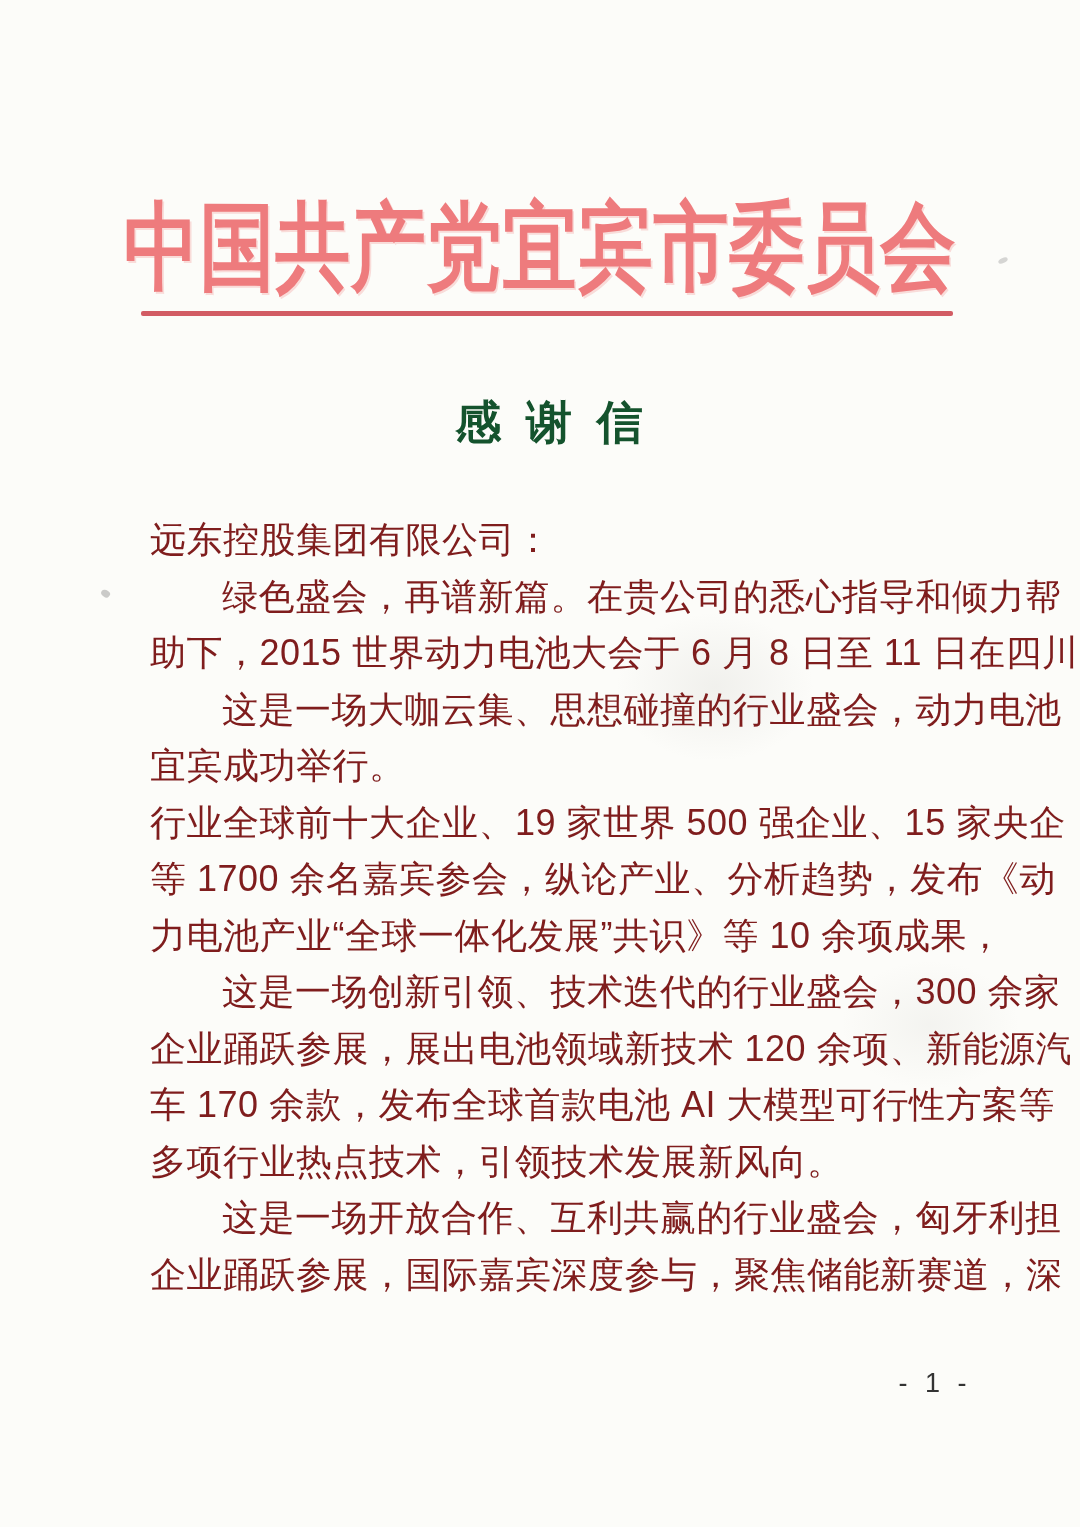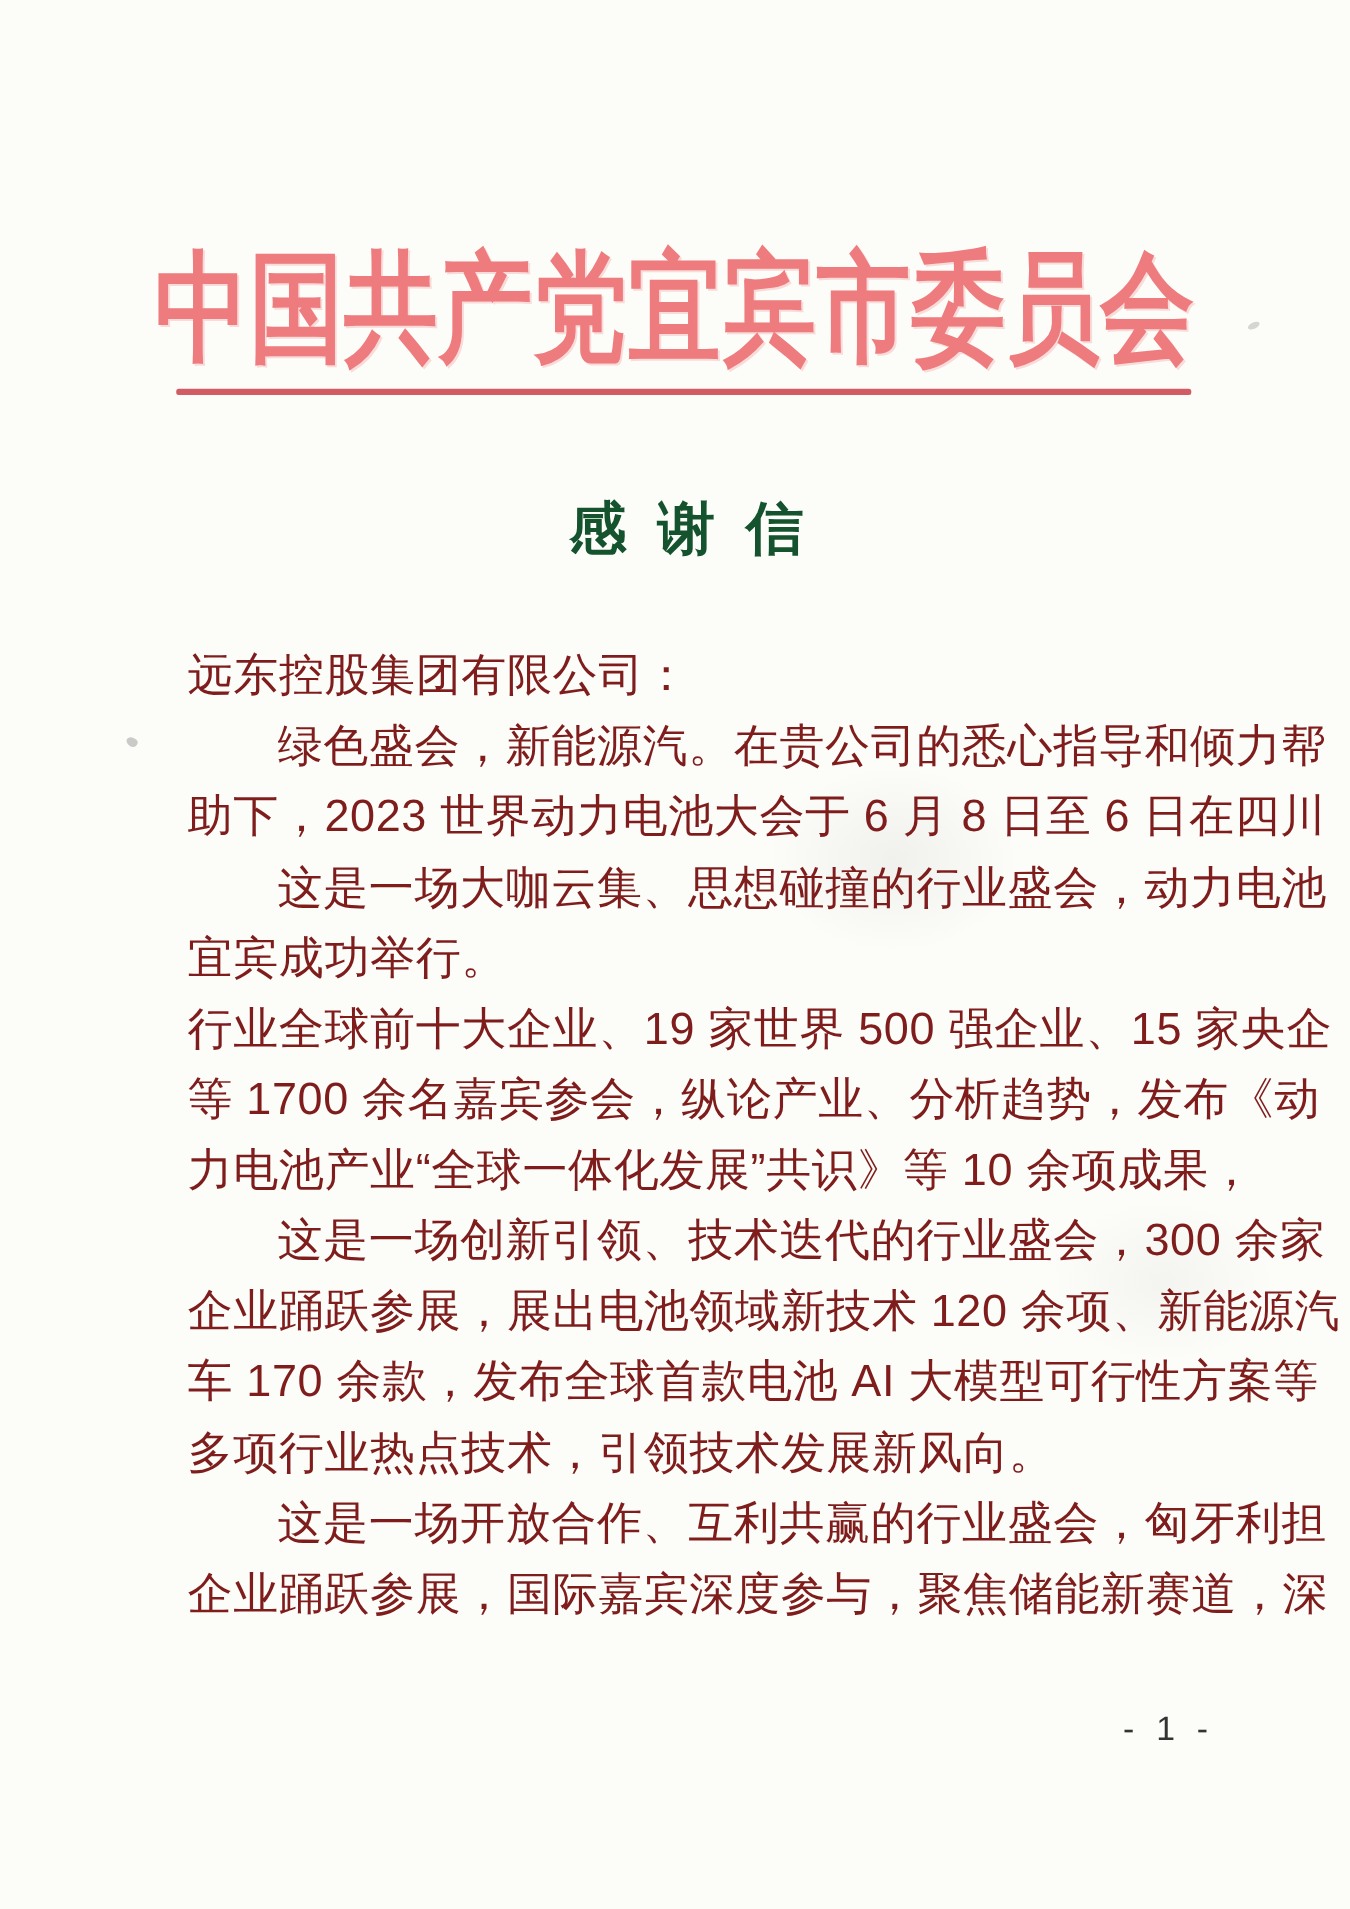--- a/index.html
+++ b/index.html
@@ -112,22 +112,22 @@
   <div class="speck-2"></div>
 
   <div class="letterhead">中国共产党宜宾市委员会</div>
 
   <div class="letterhead-rule"></div>
 
   <div class="doc-title">感 谢 信</div>
 
   <div class="body-text">
     <div class="body-line">远东控股集团有限公司：</div>
-    <div class="body-line indent">绿色盛会，新能源汽。在贵公司的悉心指导和倾力帮</div>
-    <div class="body-line">助下，2023 世界动力电池大会于 6 月 8 日至 6 日在四川</div>
+    <div class="body-line indent">绿色盛会，再谱新篇。在贵公司的悉心指导和倾力帮</div>
+    <div class="body-line">助下，2015 世界动力电池大会于 6 月 8 日至 11 日在四川</div>
     <div class="body-line indent">这是一场大咖云集、思想碰撞的行业盛会，动力电池</div>
     <div class="body-line">宜宾成功举行。</div>
     <div class="body-line">行业全球前十大企业、19 家世界 500 强企业、15 家央企</div>
     <div class="body-line">等 1700 余名嘉宾参会，纵论产业、分析趋势，发布《动</div>
     <div class="body-line">力电池产业“全球一体化发展”共识》等 10 余项成果，</div>
     <div class="body-line indent">这是一场创新引领、技术迭代的行业盛会，300 余家</div>
     <div class="body-line">企业踊跃参展，展出电池领域新技术 120 余项、新能源汽</div>
     <div class="body-line">车 170 余款，发布全球首款电池 AI 大模型可行性方案等</div>
     <div class="body-line">多项行业热点技术，引领技术发展新风向。</div>
     <div class="body-line indent">这是一场开放合作、互利共赢的行业盛会，匈牙利担</div>

